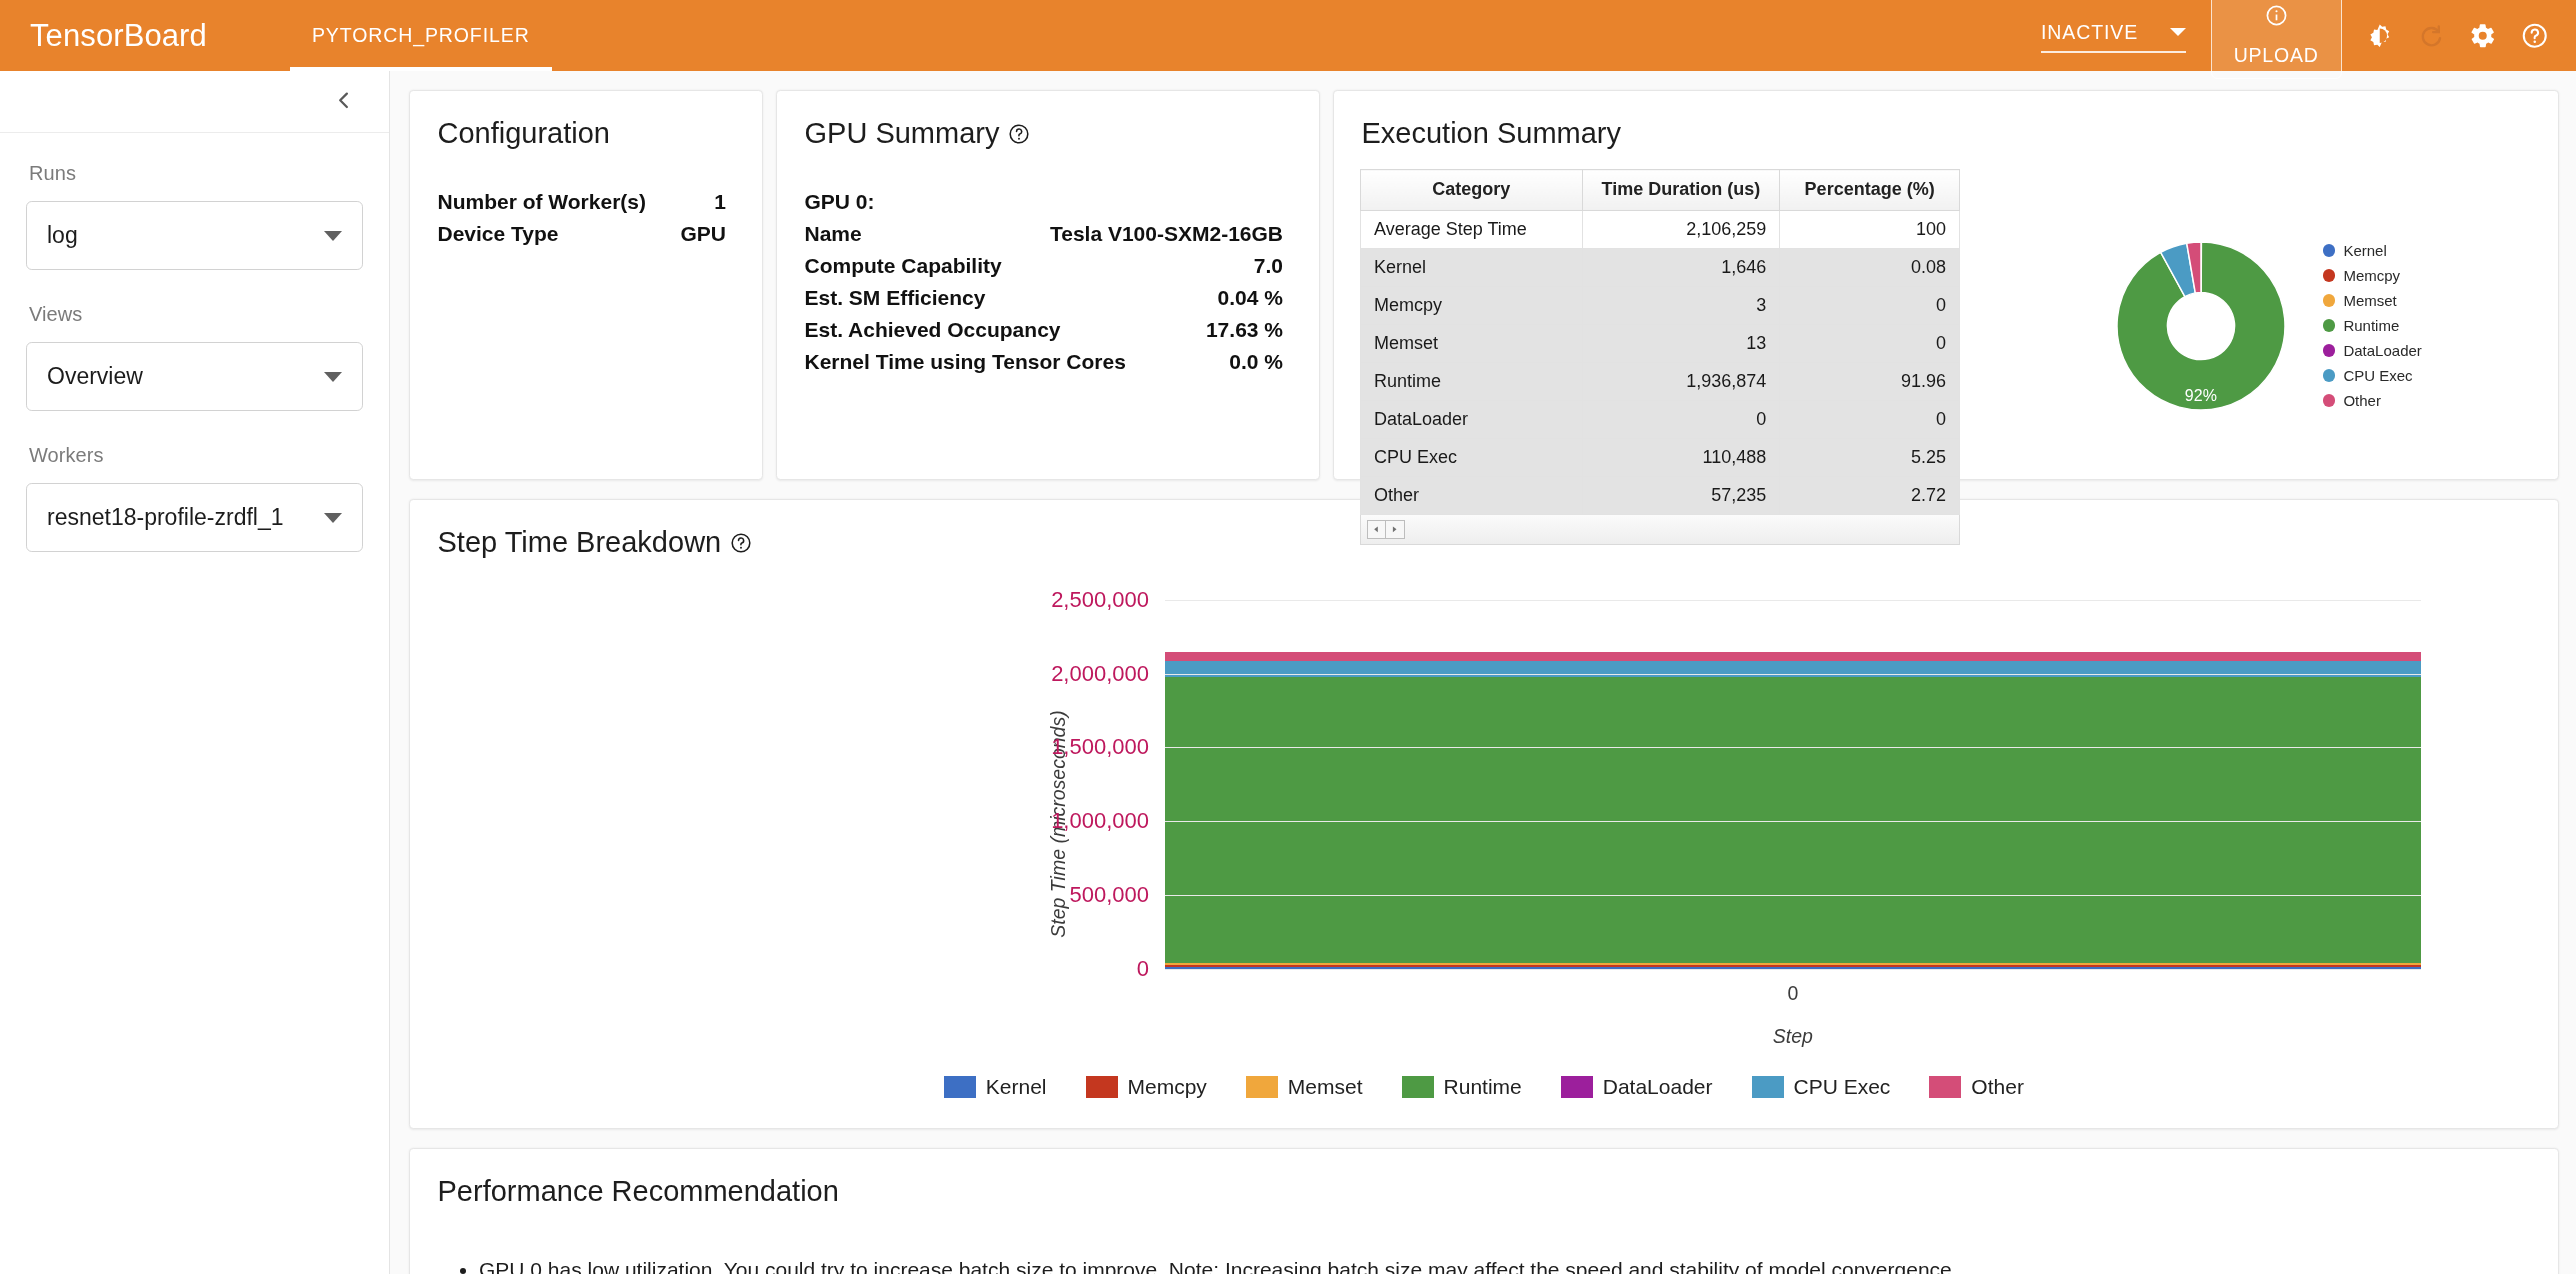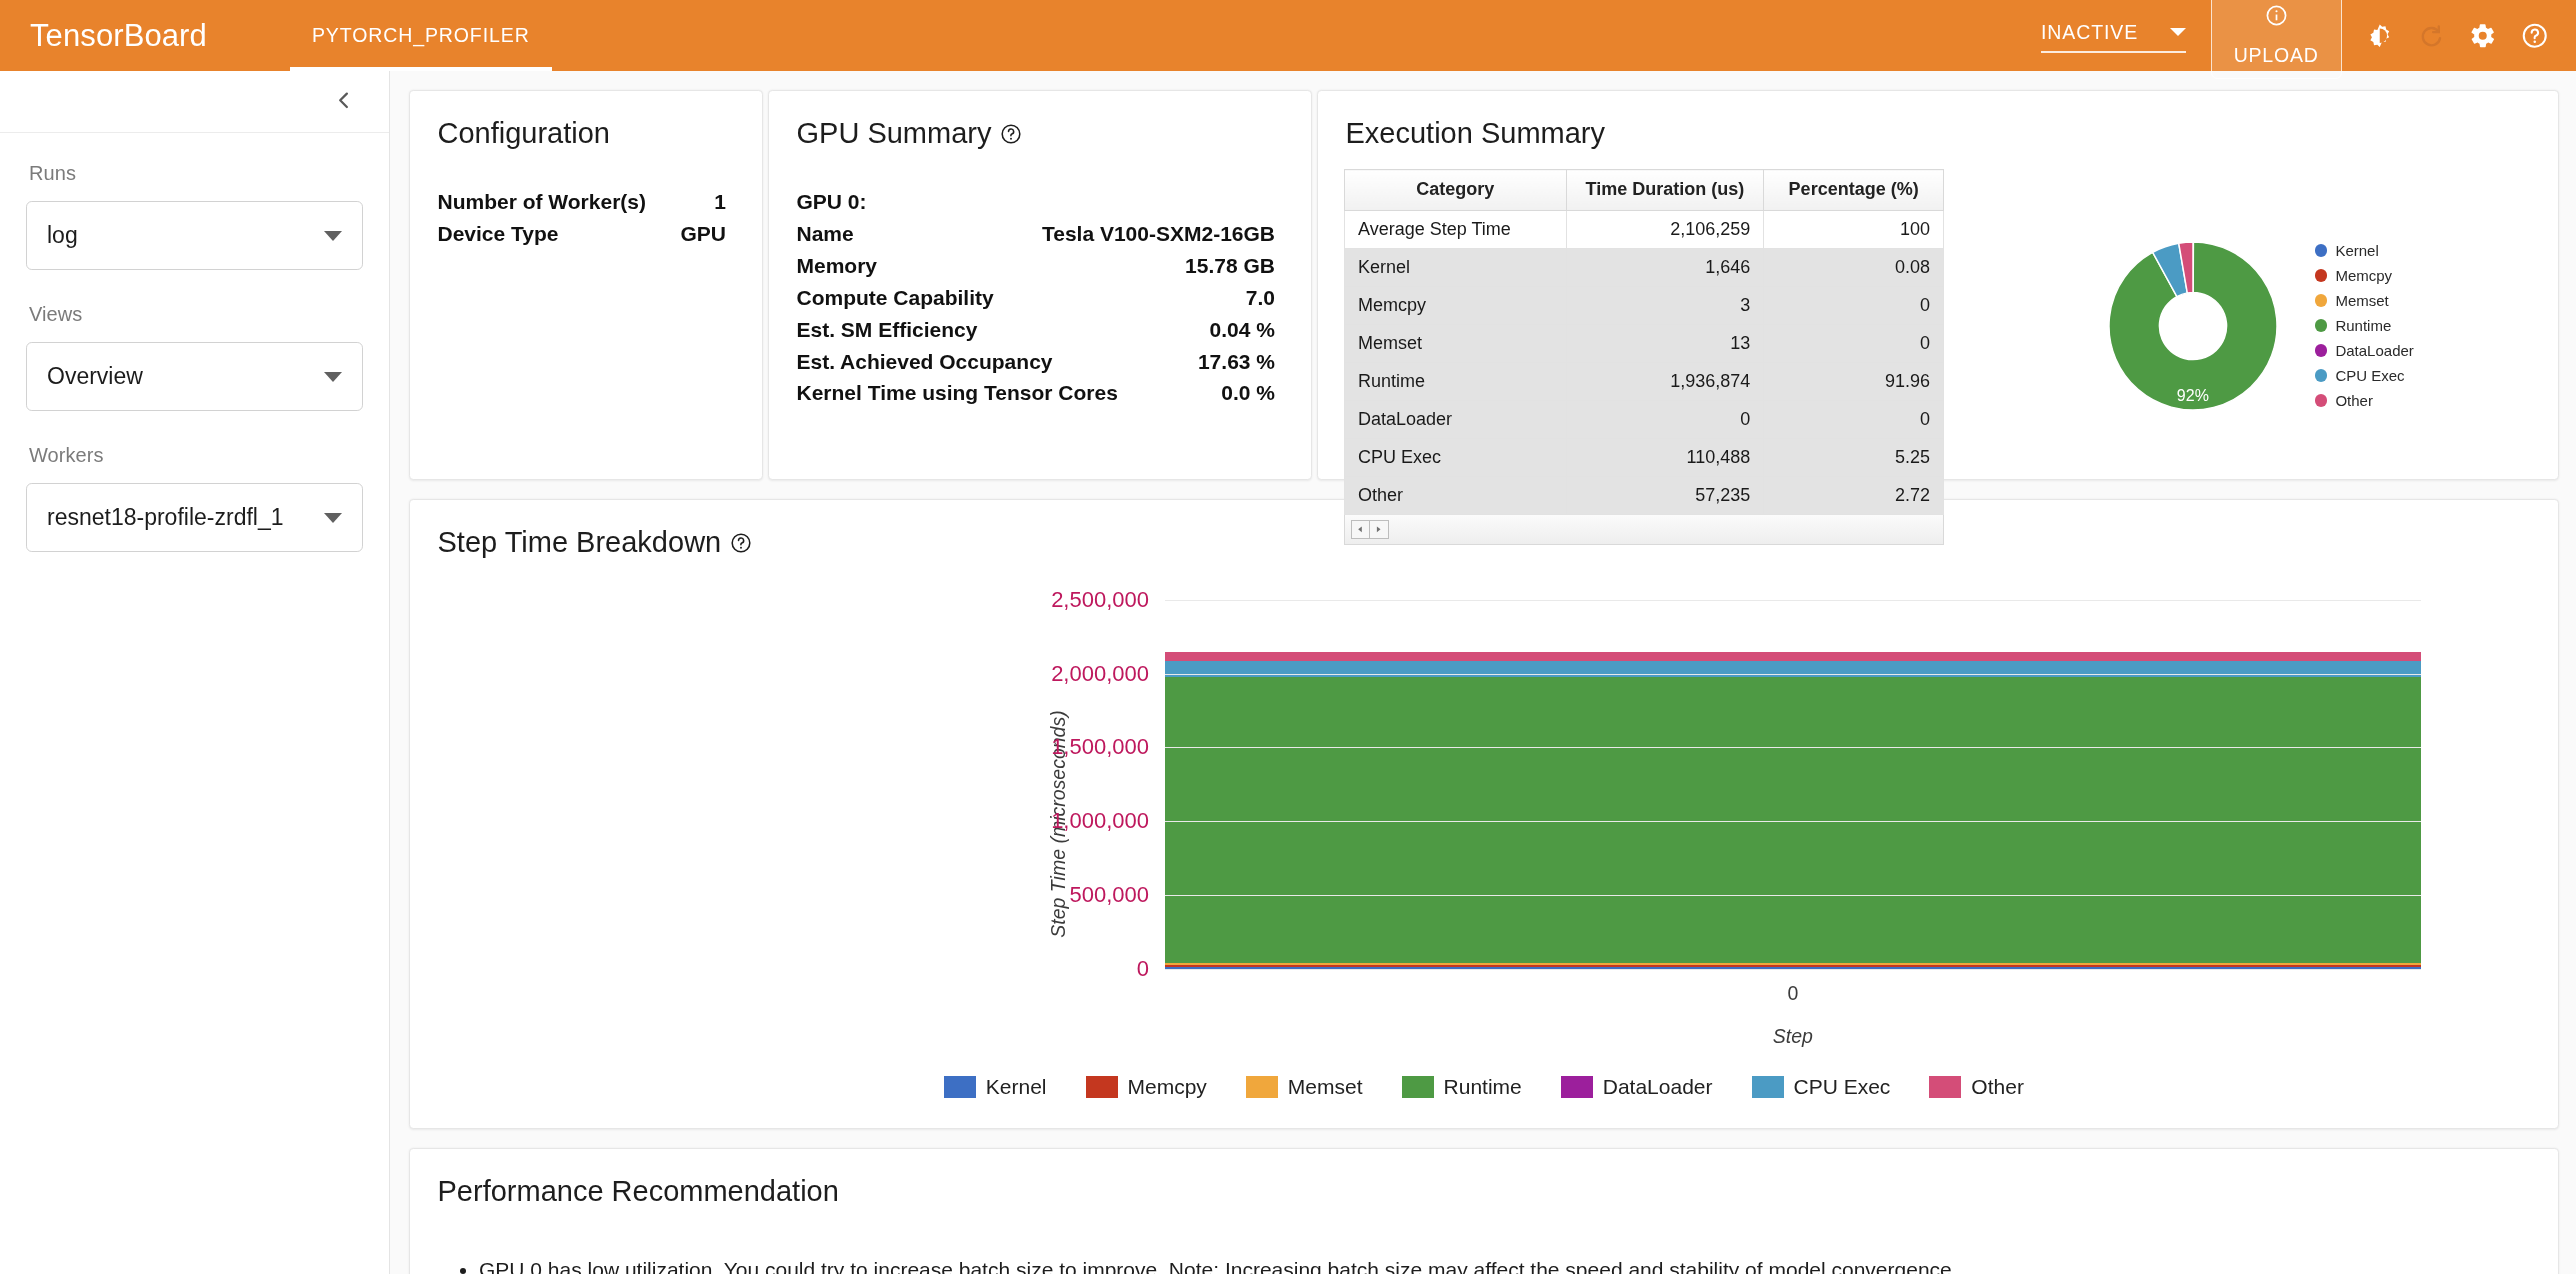--- a/index.html
+++ b/index.html
@@ -87,21 +87,21 @@
     border-left: 9.4px solid transparent;
     border-right: 9.4px solid transparent;
     border-top: 10px solid #606060;
   }
 
   
   .main {
     flex: 1; padding: 19px 17.3px 0 19px;
     overflow: hidden;
   }
-  .row-cards { display: flex; gap: 5px; margin-bottom: 19px; }
+  .row-cards { display: flex; gap: 13px; margin-bottom: 19px; }
   .card {
     background: #fff; border: 1.4px solid #e6e6e6; border-radius: 4.3px;
     box-shadow: 0 0.7px 2.2px rgba(0,0,0,.07);
   }
   .card-title {
     font-size: 29px; font-weight: 400; color: #1d1d1d;
     padding: 26px 0 0 27.5px; display: flex; align-items: center; gap: 8.7px;
   }
   .qmark { display: inline-flex; cursor: pointer; }
 
@@ -311,24 +311,20 @@
             </svg>
           </span>
         </div>
         <div class="kv-list">
           <div class="kv-head">GPU 0:</div>
           <div class="kv-row">
             <span class="k">Name</span>
             <span class="v">Tesla V100-SXM2-16GB</span>
           </div>
           <div class="kv-row">
-            <span class="k">Memory</span>
-            <span class="v">15.78 GB</span>
-          </div>
-          <div class="kv-row">
             <span class="k">Compute Capability</span>
             <span class="v">7.0</span>
           </div>
           <div class="kv-row">
             <span class="k">Est. SM Efficiency</span>
             <span class="v">0.04 %</span>
           </div>
           <div class="kv-row">
             <span class="k">Est. Achieved Occupancy</span>
             <span class="v">17.63 %</span>

